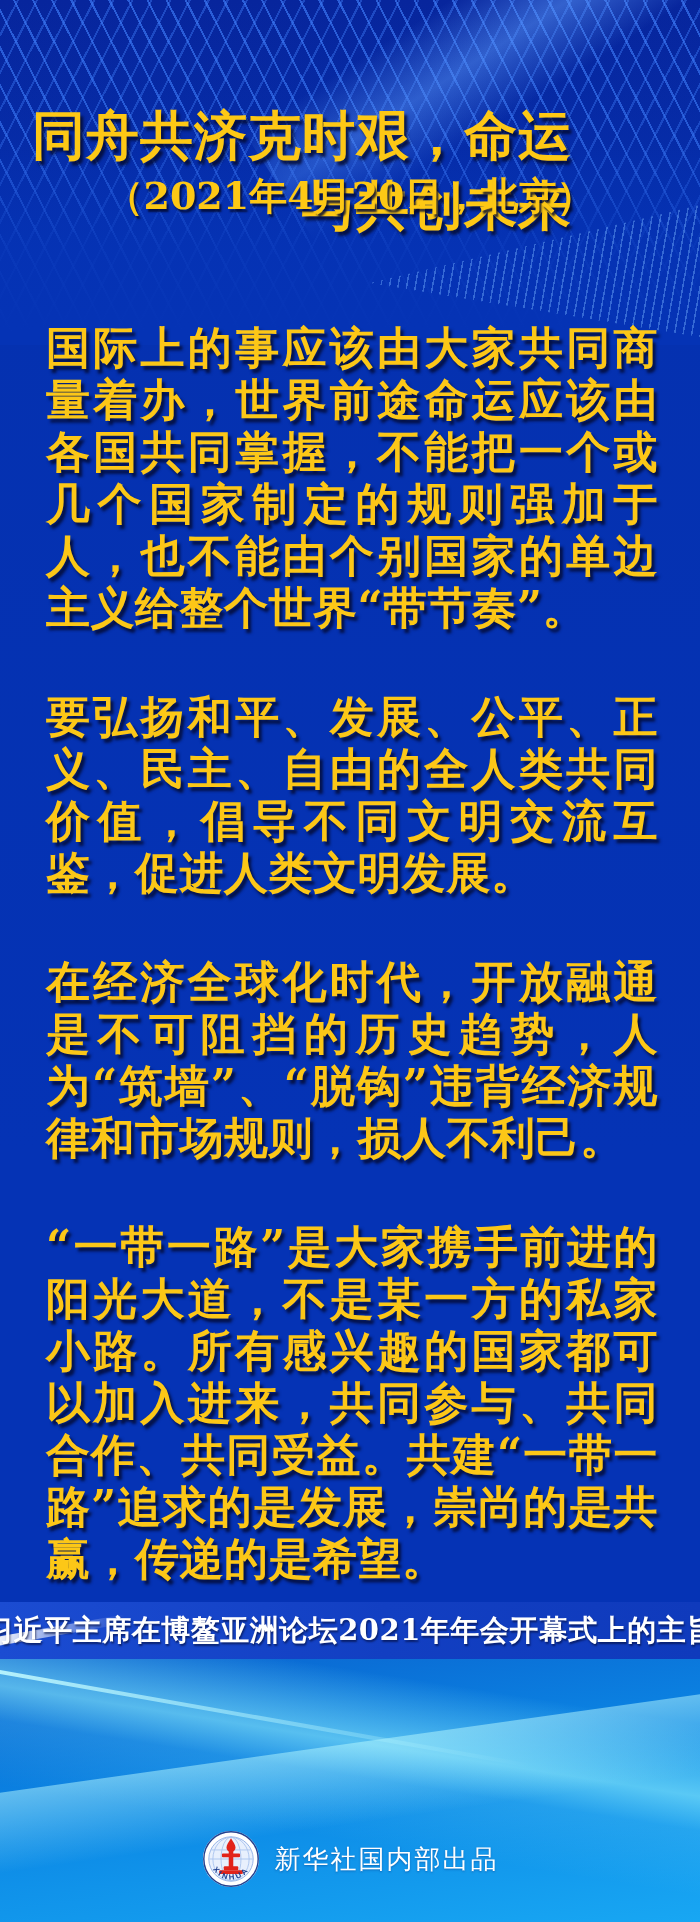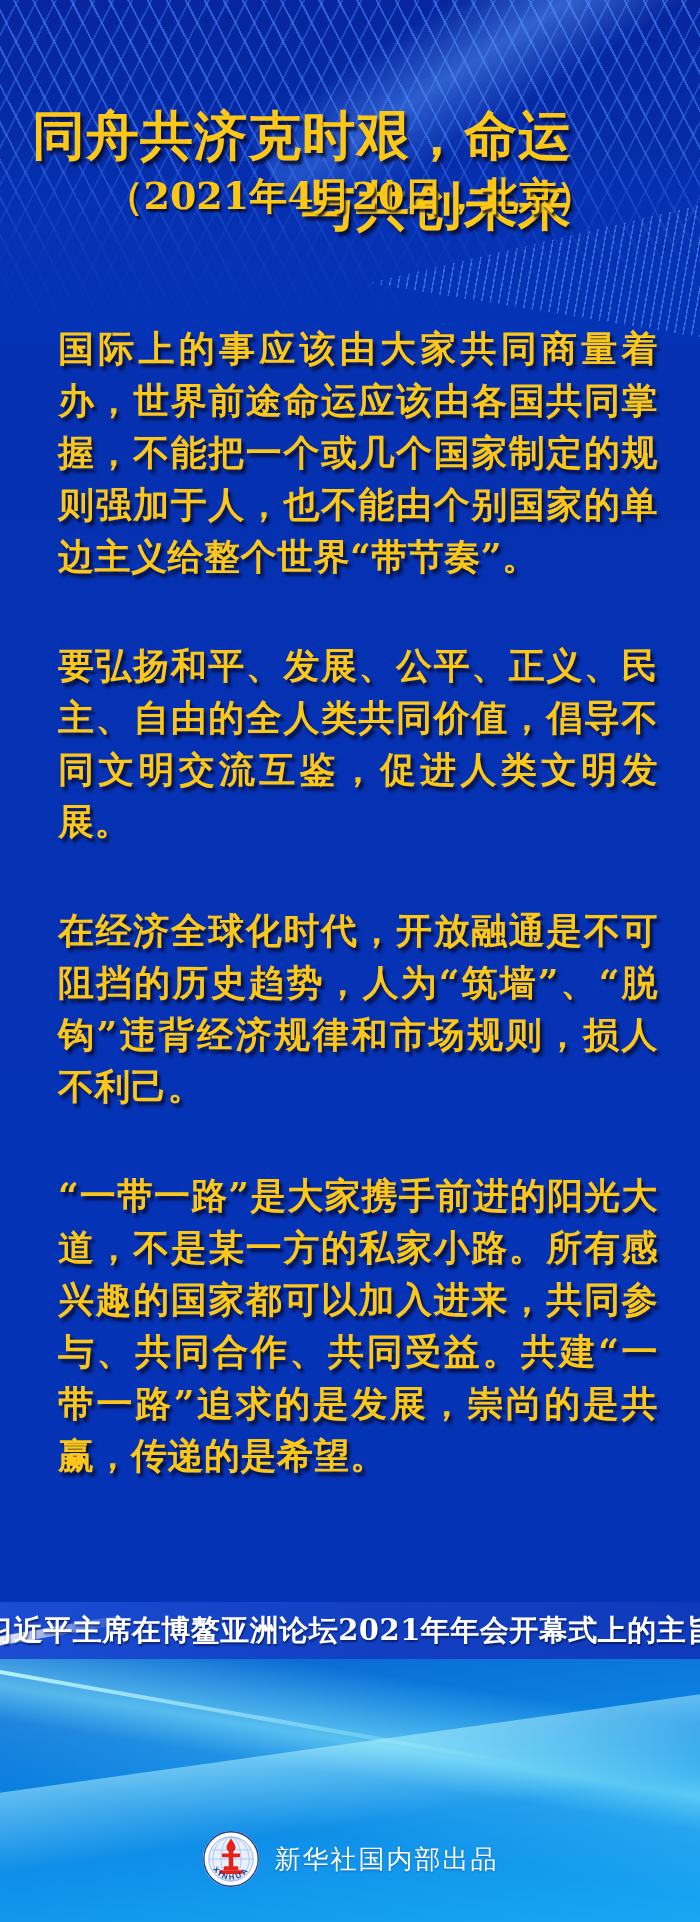--- a/index.html
+++ b/index.html
@@ -39,23 +39,23 @@
     font-size:53px;line-height:70px;letter-spacing:1px;
     text-shadow:3px 4px 3px rgba(4,10,50,.85);
   }
   .subtitle{
     position:absolute;top:172px;left:0;width:700px;
     text-align:center;color:#fdc815;font-weight:bold;
     font-size:38px;line-height:48px;
     text-shadow:2px 3px 2px rgba(4,10,50,.85);
   }
   .quotes{
-    position:absolute;top:322px;left:58px;right:42px;
+    position:absolute;top:322px;left:46px;right:42px;
     color:#fcc717;font-weight:bold;
-    font-size:36px;line-height:52px;letter-spacing:.5px;
+    font-size:44px;line-height:52px;letter-spacing:.5px;
     text-align:justify;
   }
   .quotes p{margin:0 0 57px 0;
     text-shadow:3px 4px 3px rgba(4,10,50,.85);}
   
   .attribution-band{
     position:absolute;top:1602px;left:0;width:700px;height:57px;
     background:linear-gradient(90deg,#1b4cd2 0%,#123fc2 55%,#0f3abc 100%);
     display:flex;align-items:center;justify-content:center;
   }

